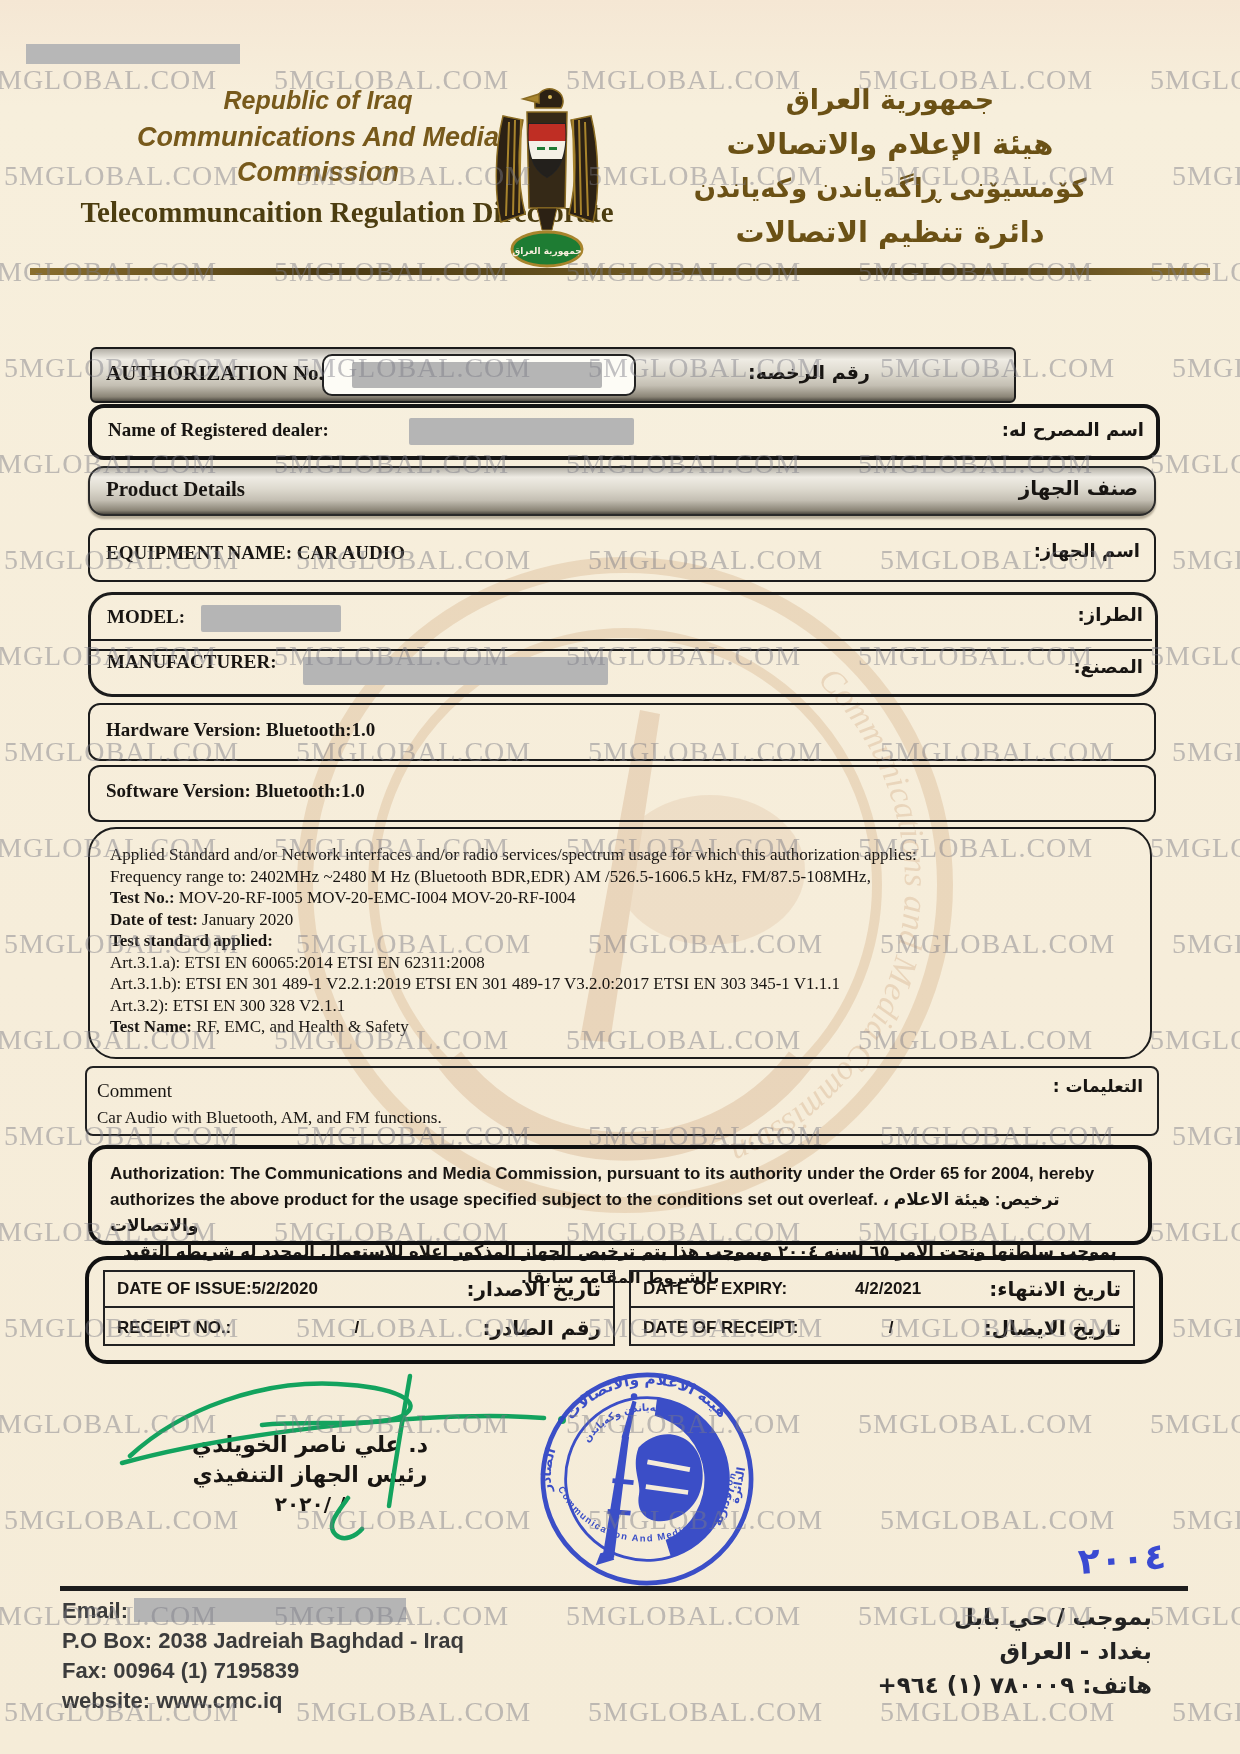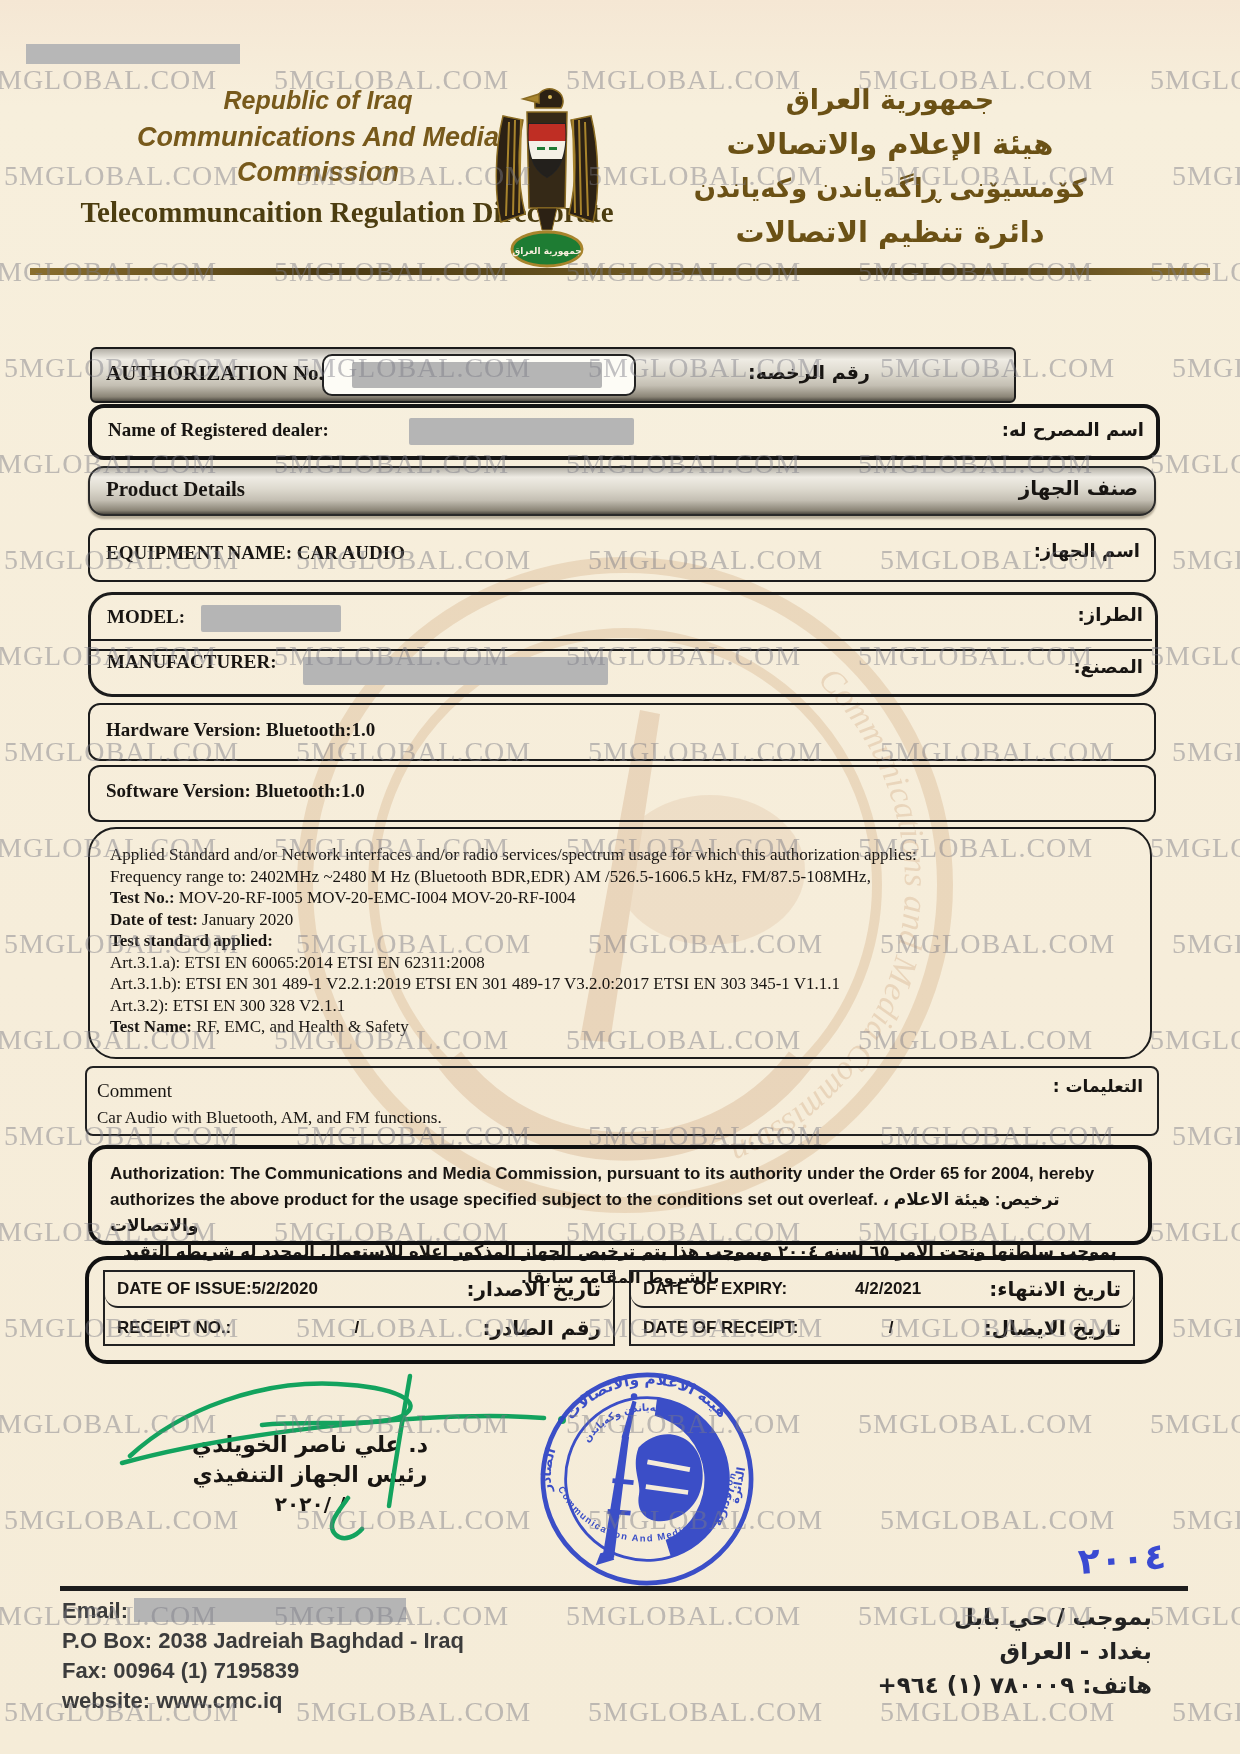--- a/index.html
+++ b/index.html
@@ -75,21 +75,21 @@
   #authz-box{left:88px;top:1145px;width:1064px;height:100px;border:4.5px solid #111;border-radius:18px;z-index:2;
              padding:12px 18px;box-sizing:border-box;}
   .authz-line{font:bold 17px "Liberation Sans","DejaVu Sans",sans-serif;line-height:26px;}
   #authz-line3{direction:rtl;text-align:center;font-family:"DejaVu Sans",sans-serif;font-size:16.5px;}
   
   #dates-box{left:85px;top:1256px;width:1070px;height:100px;border:4.5px solid #111;border-radius:22px;z-index:2;}
   .dt-inner{position:absolute;top:10px;height:76px;border:2px solid #222;box-sizing:border-box;}
   #dt-left{left:14px;width:512px;}
   #dt-right{left:540px;width:506px;}
   .dt-row{position:absolute;left:0;width:100%;height:36px;display:flex;align-items:center;
-          justify-content:space-between;padding:0 12px;box-sizing:border-box;border-radius:13px;}
+          justify-content:space-between;padding:0 12px;box-sizing:border-box;}
   .dt-row.r1{top:0;border-bottom:2px solid #222;}
   .dt-row.r2{top:38px;}
   .dt-en{font:bold 17px "Liberation Sans","DejaVu Sans",sans-serif;}
   .dt-ar{font-size:20px;}
   .dt-val{font:bold 17px "Liberation Sans",sans-serif;}
   
   #sig-svg{left:112px;top:1368px;width:470px;height:185px;z-index:5;}
   #sig-text{left:165px;top:1432px;width:290px;text-align:center;z-index:4;}
   #sig-name{font-size:22px;}
   #sig-title{font-size:22px;margin-top:5px;}

